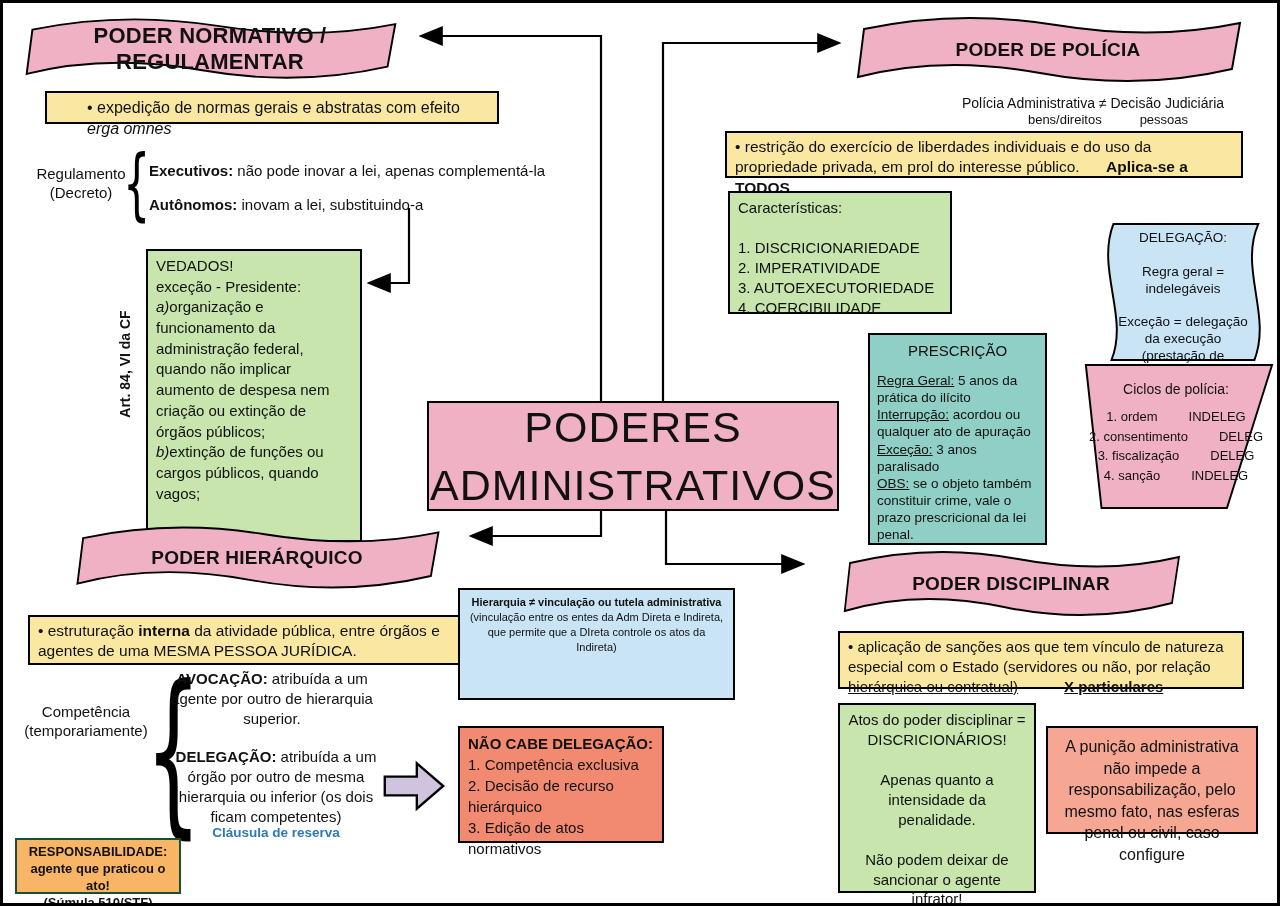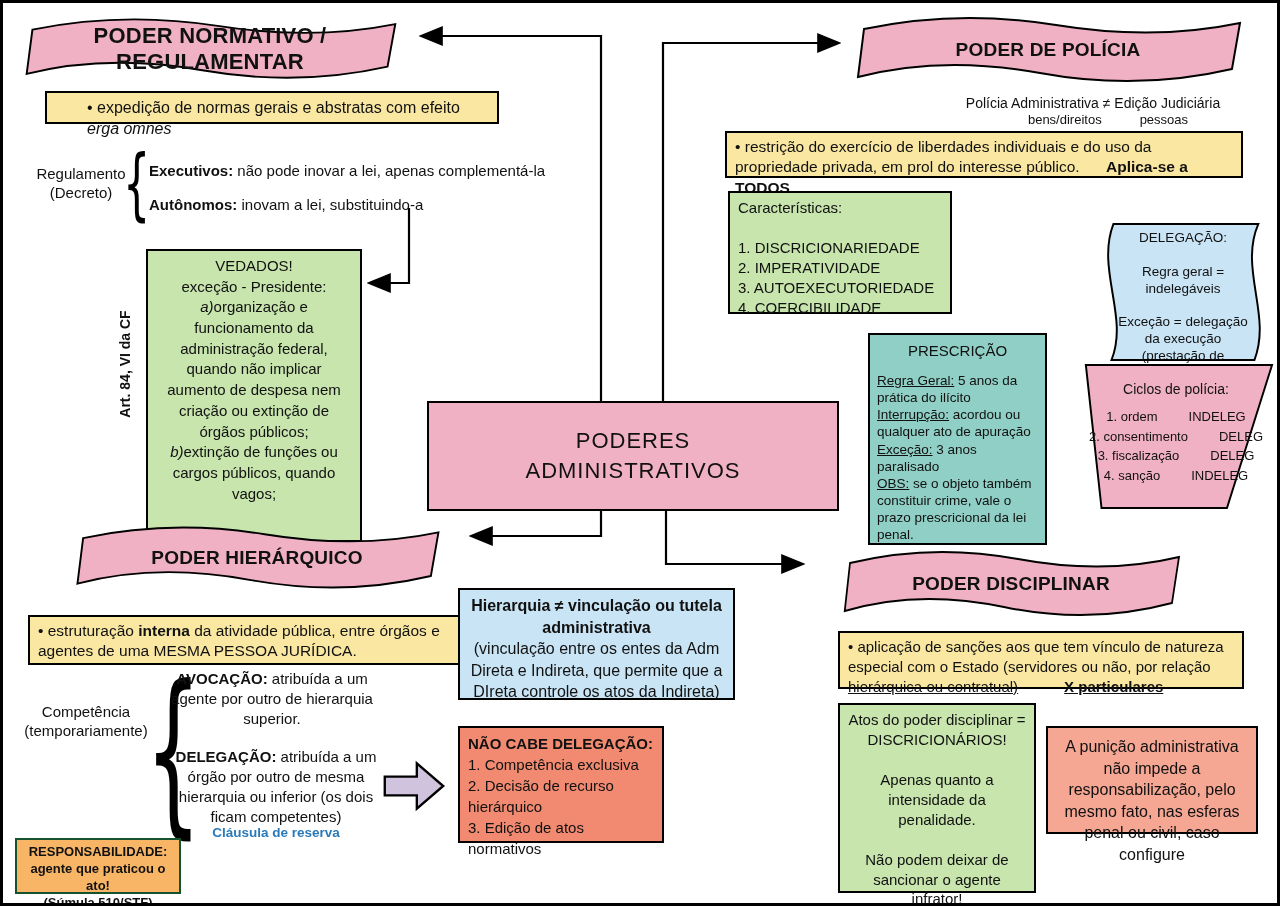--- a/index.html
+++ b/index.html
@@ -11,31 +11,31 @@
   .abs{position:absolute;box-sizing:border-box;}
   .banner{display:block;}
   .banner svg{position:absolute;left:0;top:0;width:100%;height:100%;}
   .banner .banner-label{
     position:relative;width:100%;height:100%;display:flex;align-items:center;justify-content:center;
     font-weight:bold;font-size:19px;letter-spacing:.2px;text-align:center;
   }
   .notebox{background:var(--yellow);border:2px solid #000;padding:4px 8px;font-size:15.5px;line-height:1.32;}
   .greenbox{background:var(--green);border:2px solid #000;padding:5px 8px;font-size:15px;line-height:1.4;}
   .tealbox{background:var(--teal);border:2px solid #000;padding:6px 7px;font-size:13.5px;line-height:1.27;}
-  .bluebox{background:var(--blue);border:2px solid #000;padding:5px 8px;font-size:16px;line-height:1.35;text-align:center;}
+  .bluebox{background:var(--blue);border:2px solid #000;padding:5px 8px;font-size:11px;line-height:1.35;text-align:center;}
   .salmonbox{background:var(--salmon);border:2px solid #000;padding:5px 8px;font-size:15px;line-height:1.45;}
   .salmonlightbox{background:var(--salmon_light);border:2px solid #000;padding:8px 6px;font-size:16px;line-height:1.35;text-align:center;}
   .orangebox{background:var(--orange);border:2px solid #14532d;padding:4px 6px;font-size:13px;font-weight:bold;text-align:center;line-height:1.3;}
   .preline{white-space:pre-line;}
   .b{font-weight:bold;}
   .i{font-style:italic;}
   .u{text-decoration:underline;}
   .center-box{
     background:var(--pink);border:2px solid #000;display:flex;flex-direction:column;
-    align-items:center;justify-content:center;font-size:22px;letter-spacing:1px;line-height:1.35;text-align:center;
+    align-items:center;justify-content:center;font-size:43px;letter-spacing:1px;line-height:1.35;text-align:center;
   }
   .brace{font-family:"DejaVu Sans",sans-serif;font-weight:400;color:#000;transform-origin:left top;}
   .smalltext{font-size:15px;text-align:center;line-height:1.25;}
   .rowline{font-size:15px;line-height:1.3;}
   .vertlabel{font-weight:bold;font-size:14px;text-align:center;transform:rotate(-90deg);}
   .clausula{color:var(--link_blue);font-weight:bold;font-size:13.5px;text-align:center;}
   .ciclos-row{display:flex;justify-content:center;gap:31px;font-size:13px;line-height:1.5;}
   .connectors{position:absolute;left:0;top:0;width:1280px;height:906px;pointer-events:none;}
 </style>
 </head>
@@ -74,21 +74,21 @@
 
   <div class="abs brace" style="left:120px;top:142px;font-size:78px;line-height:78px;transform:scaleX(.55);">{</div>
 
   <div class="abs rowline" style="left:146px;top:192px;width:430px;">
     <span class="b">Autônomos:</span><span> inovam a lei, substituindo-a</span>
   </div>
   <div class="abs rowline" style="left:146px;top:158px;width:430px;">
     <span class="b">Executivos:</span><span>  não pode inovar a lei, apenas complementá-la</span>
   </div>
 
-  <div class="abs greenbox" style="left:143px;top:246px;width:216px;height:293px;line-height:1.38;text-align:center;">
+  <div class="abs greenbox" style="left:143px;top:246px;width:216px;height:293px;line-height:1.38;">
     <div class="preline">VEDADOS!
 exceção - Presidente:</div>
     <div><span class="i">a)</span><span>organização e funcionamento da administração federal, quando não implicar aumento de despesa nem criação ou extinção de órgãos públicos;</span></div>
     <div><span class="i">b)</span><span>extinção de funções ou cargos públicos, quando vagos;</span></div>
   </div>
 
   <div class="abs vertlabel" style="left:42px;top:353px;width:160px;">Art. 84, VI da CF</div>
 
   <div class="abs center-box" style="left:424px;top:398px;width:412px;height:110px;">
     <div>PODERES</div>
@@ -96,21 +96,21 @@
   </div>
 
   <div class="abs banner" style="left:845px;top:8px;width:400px;height:78px;">
     <svg viewBox="0 0 400 78" preserveAspectRatio="none">
       <path d="M 16,18 Q 110,-2 208,14 T 392,12 L 384,58 Q 290,80 192,62 T 10,66 Z" fill="var(--pink)" stroke="#000" stroke-width="2"></path>
     </svg>
     <div class="banner-label">PODER DE POLÍCIA</div>
   </div>
 
   <div class="abs" style="left:940px;top:92px;width:300px;text-align:center;font-size:14px;line-height:1.2;">
-    <div>Polícia Administrativa ≠ Edição Judiciária</div>
+    <div>Polícia Administrativa ≠ Decisão Judiciária</div>
     <div style="font-size:13px;display:flex;justify-content:center;gap:38px;padding-left:30px;">
       <span>bens/direitos</span>
       <span>pessoas</span>
     </div>
   </div>
 
   <div class="abs notebox" style="left:722px;top:128px;width:518px;height:47px;">
     <span>• restrição do exercício de liberdades individuais e do uso da propriedade privada, em prol do interesse público.</span>
     <span class="b" style="margin-left:22px;">Aplica-se a TODOS</span>
   </div>

